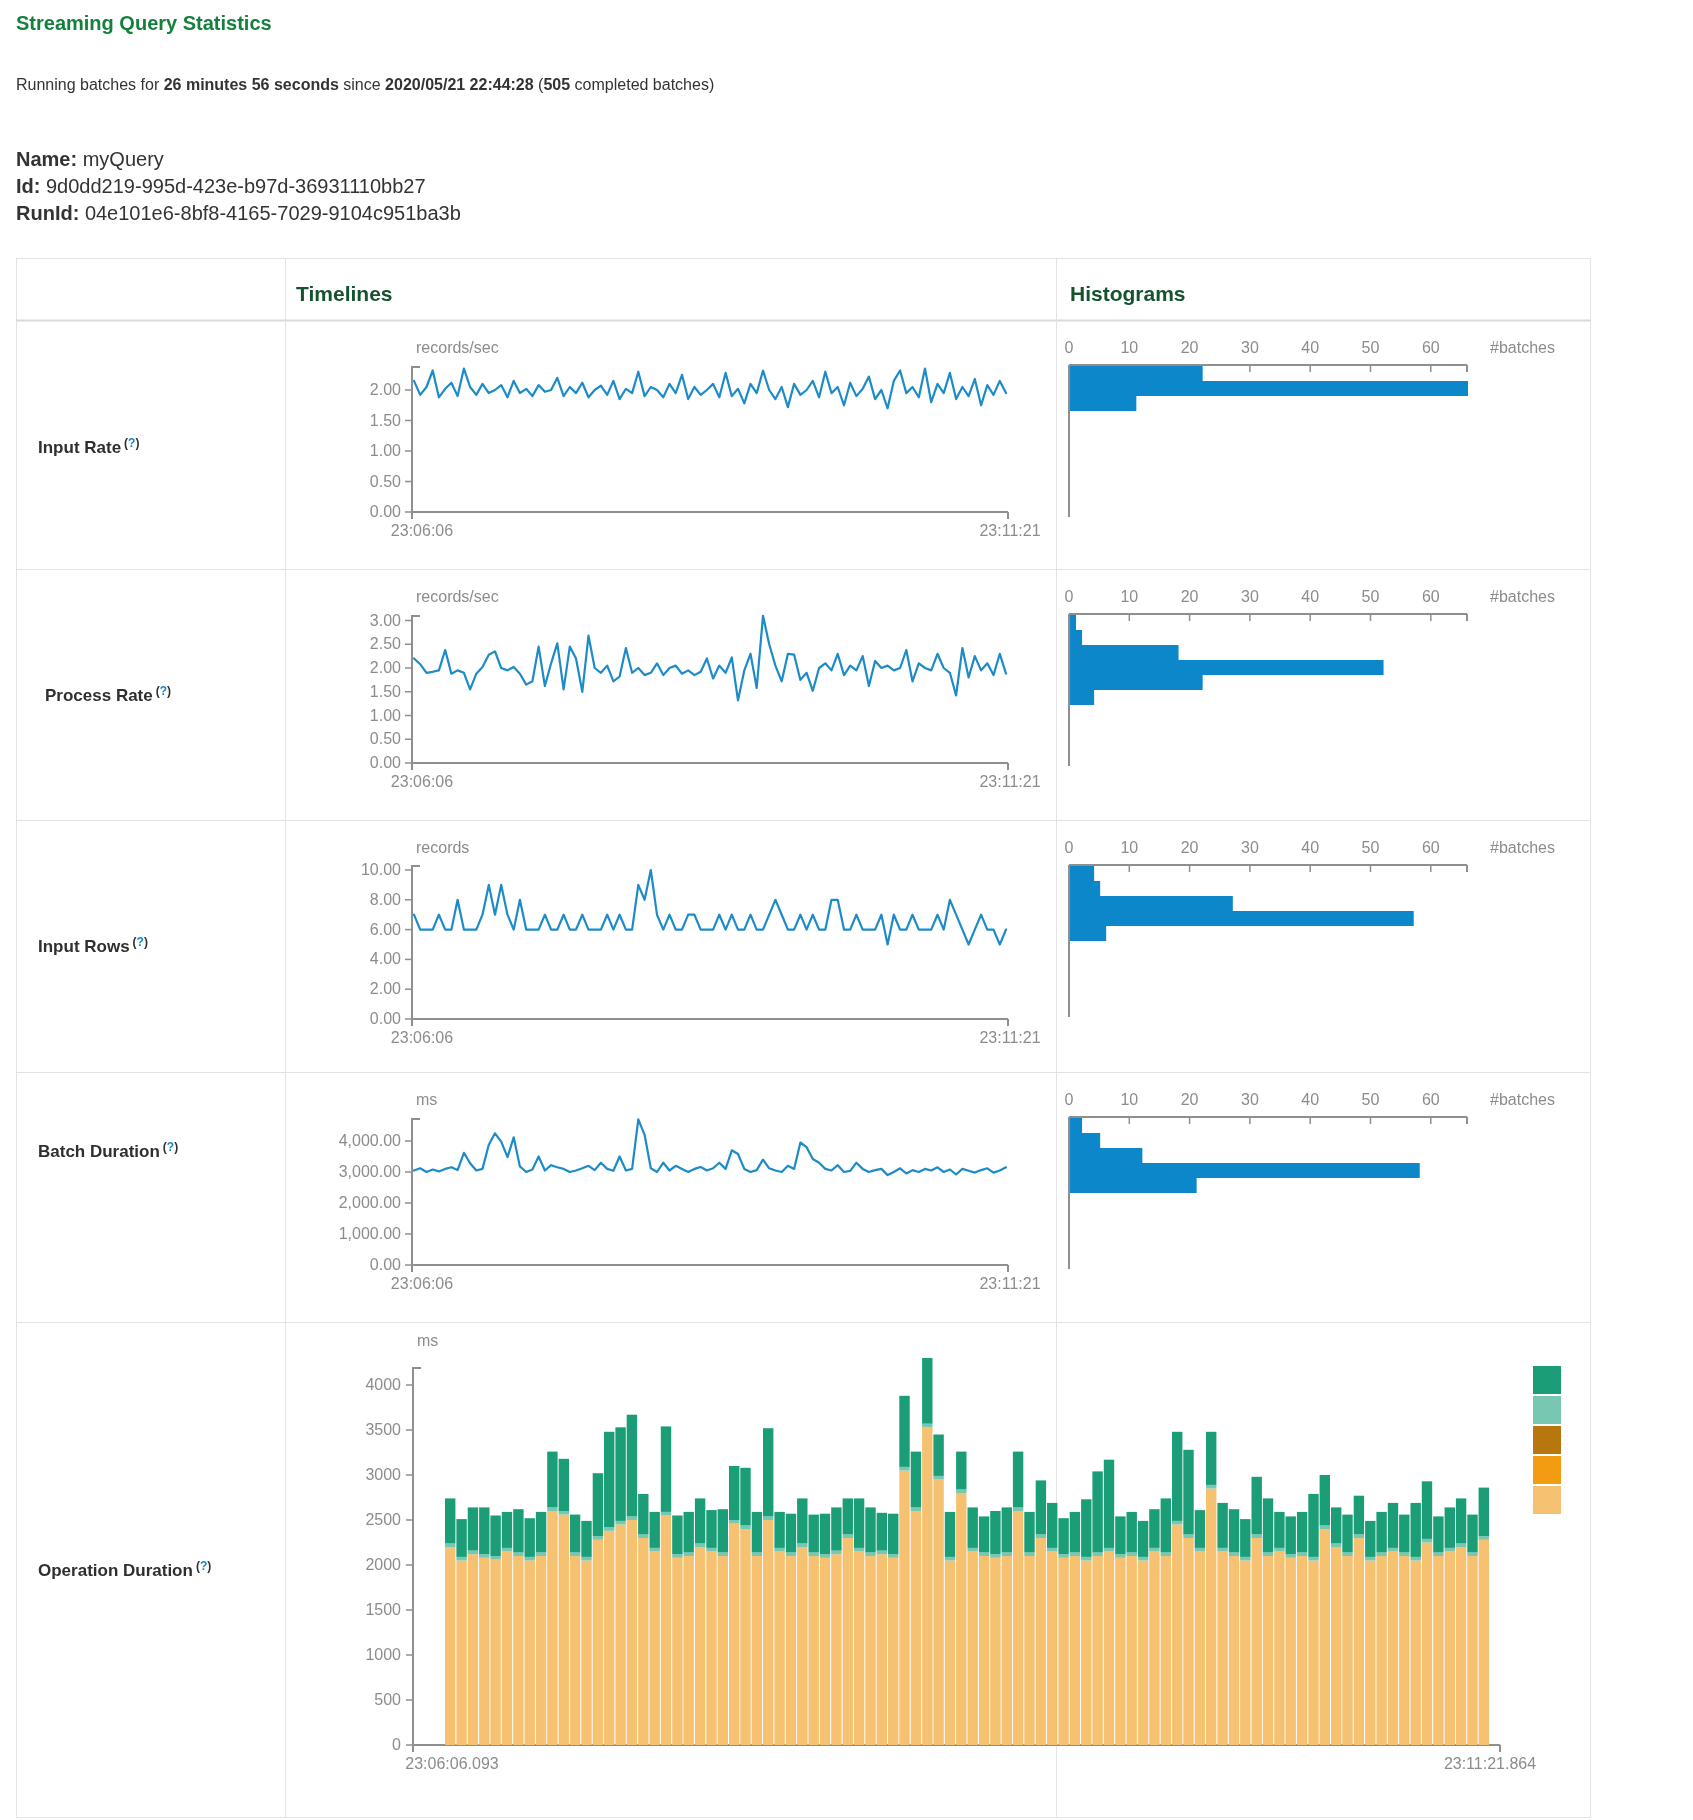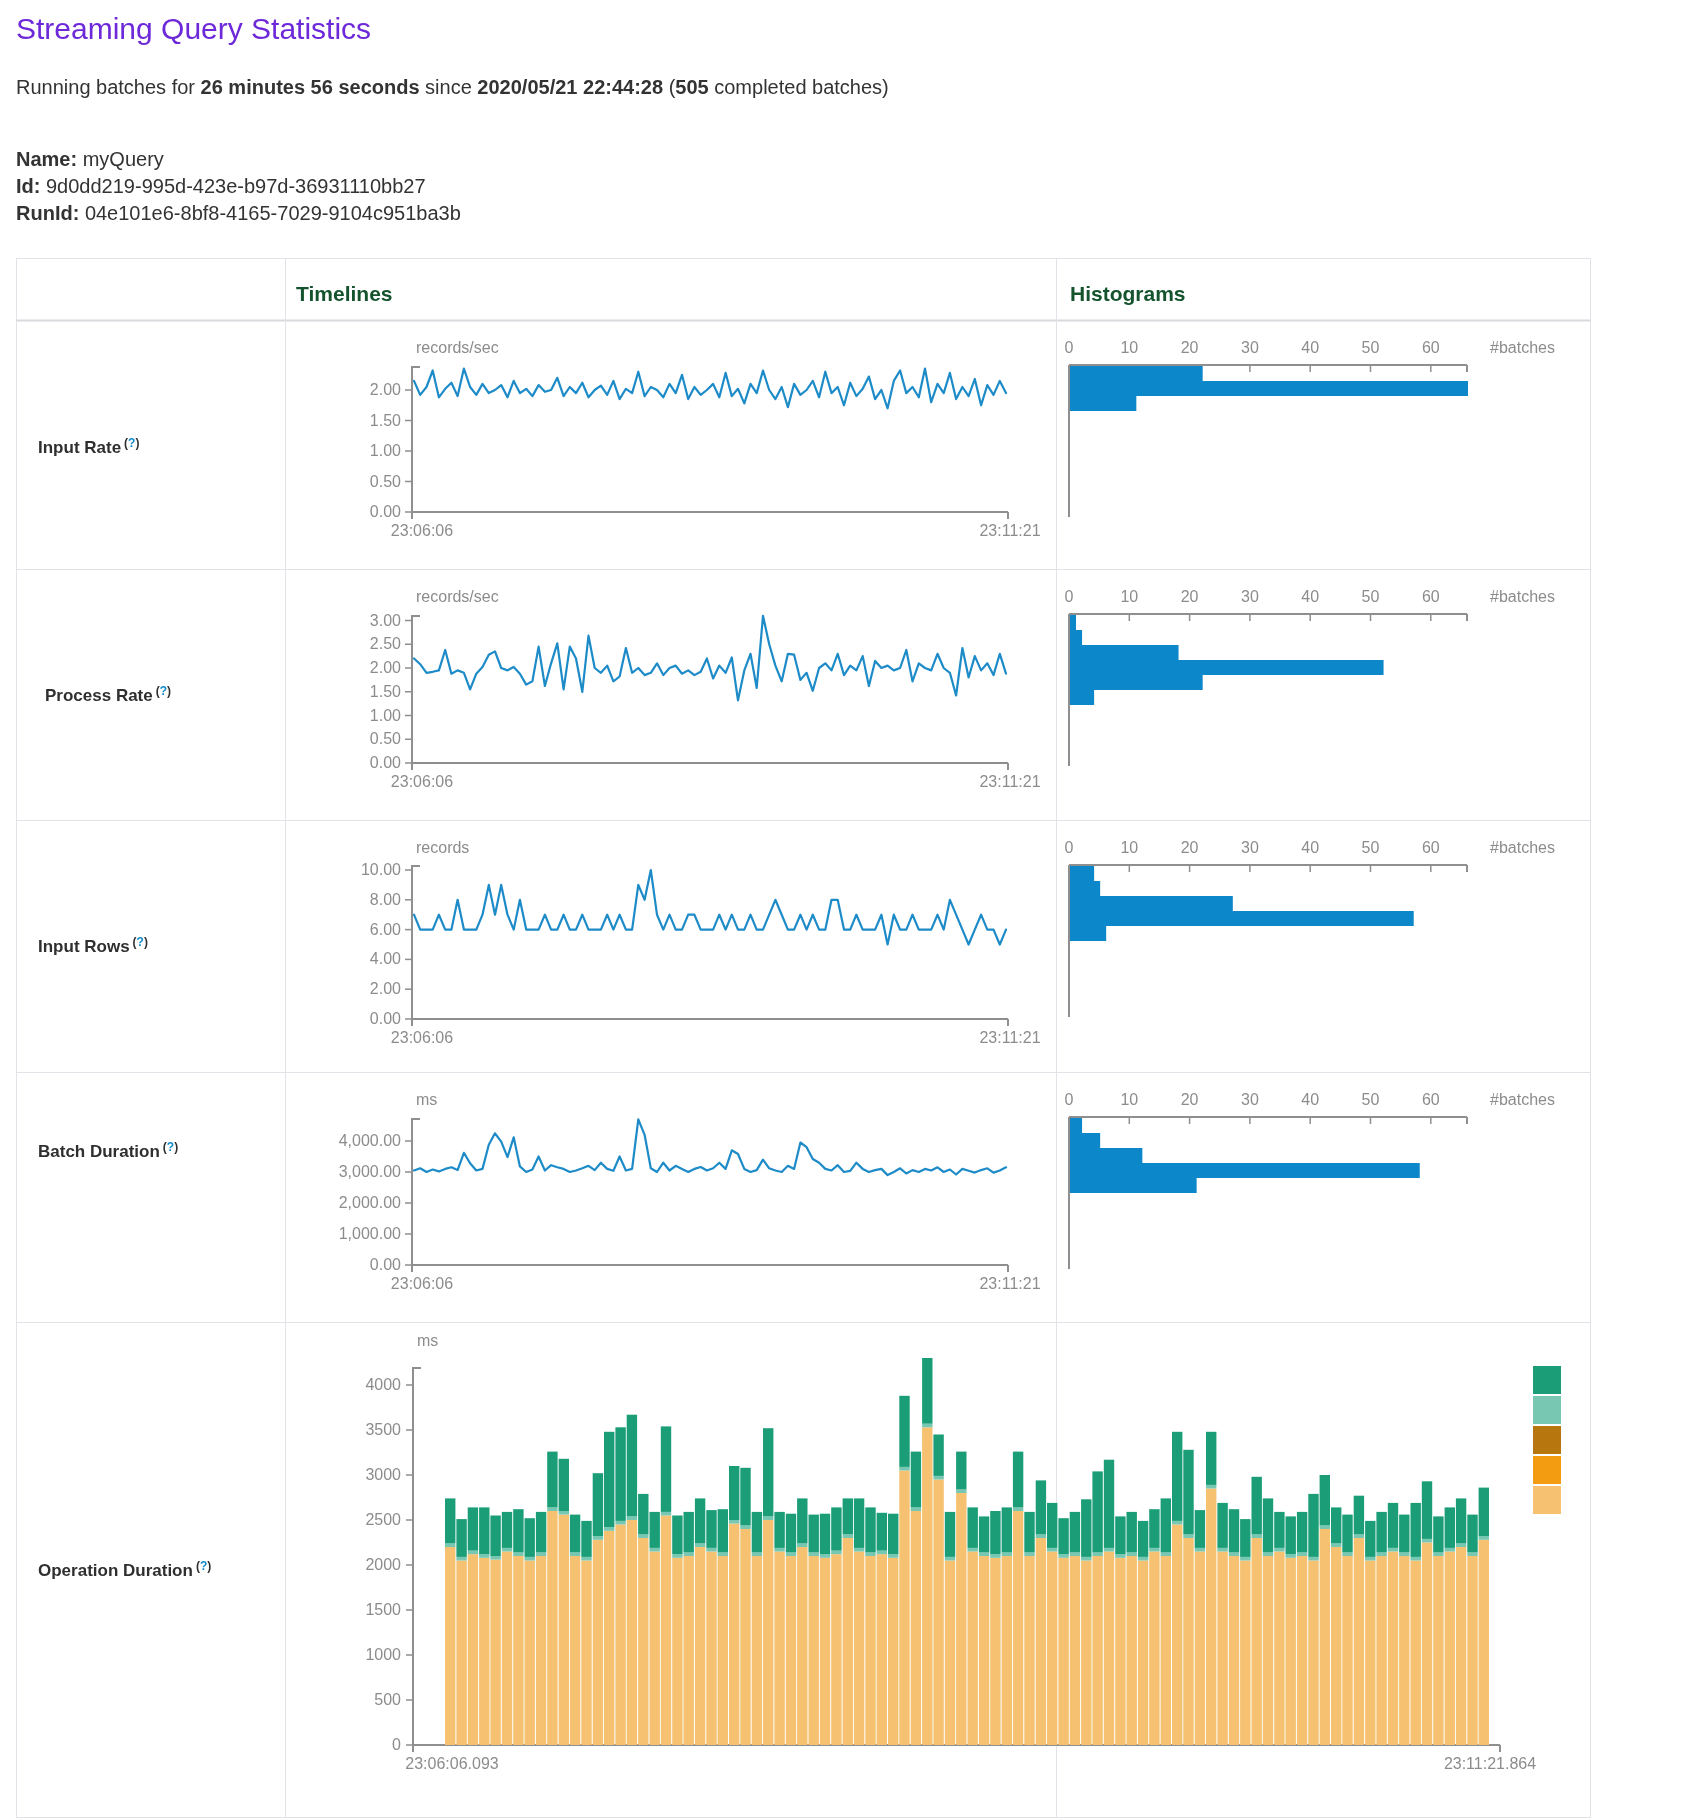--- a/index.html
+++ b/index.html
@@ -1,20 +1,20 @@
 <!DOCTYPE html>
 <html><head>
 <meta charset="utf-8">
 <style>
   html,body{margin:0;padding:0;background:#fff;}
   body{font-family:"Liberation Sans",sans-serif;color:#333;}
   .page{position:relative;width:1693px;height:1820px;background:#fff;overflow:hidden;}
   .abs{position:absolute;}
-  .title{left:16px;top:12px;font-size:30px;font-weight:normal;color:#6d28d9;}
-  .subtitle{left:16px;top:76px;font-size:20px;color:#333;}
+  .title{left:16px;top:12px;font-size:20px;font-weight:bold;color:#15803d;}
+  .subtitle{left:16px;top:76px;font-size:16px;color:#333;}
   .subtitle .b{font-weight:bold;}
   .meta{left:16px;top:146px;font-size:20px;line-height:27px;color:#333;}
   .meta .b{font-weight:bold;}
   .colhead{font-size:21px;font-weight:bold;color:#14532d;}
   .rowlabel{left:38px;width:235px;font-size:17px;font-weight:bold;color:#2f2f2f;transform:translateY(-50%);}
   .rowlabel sup{font-size:12px;margin-left:3px;}
   .rowlabel sup .q{color:#0f89ca;}
   svg text{font-family:"Liberation Sans",sans-serif;}
 </style>
 </head>

